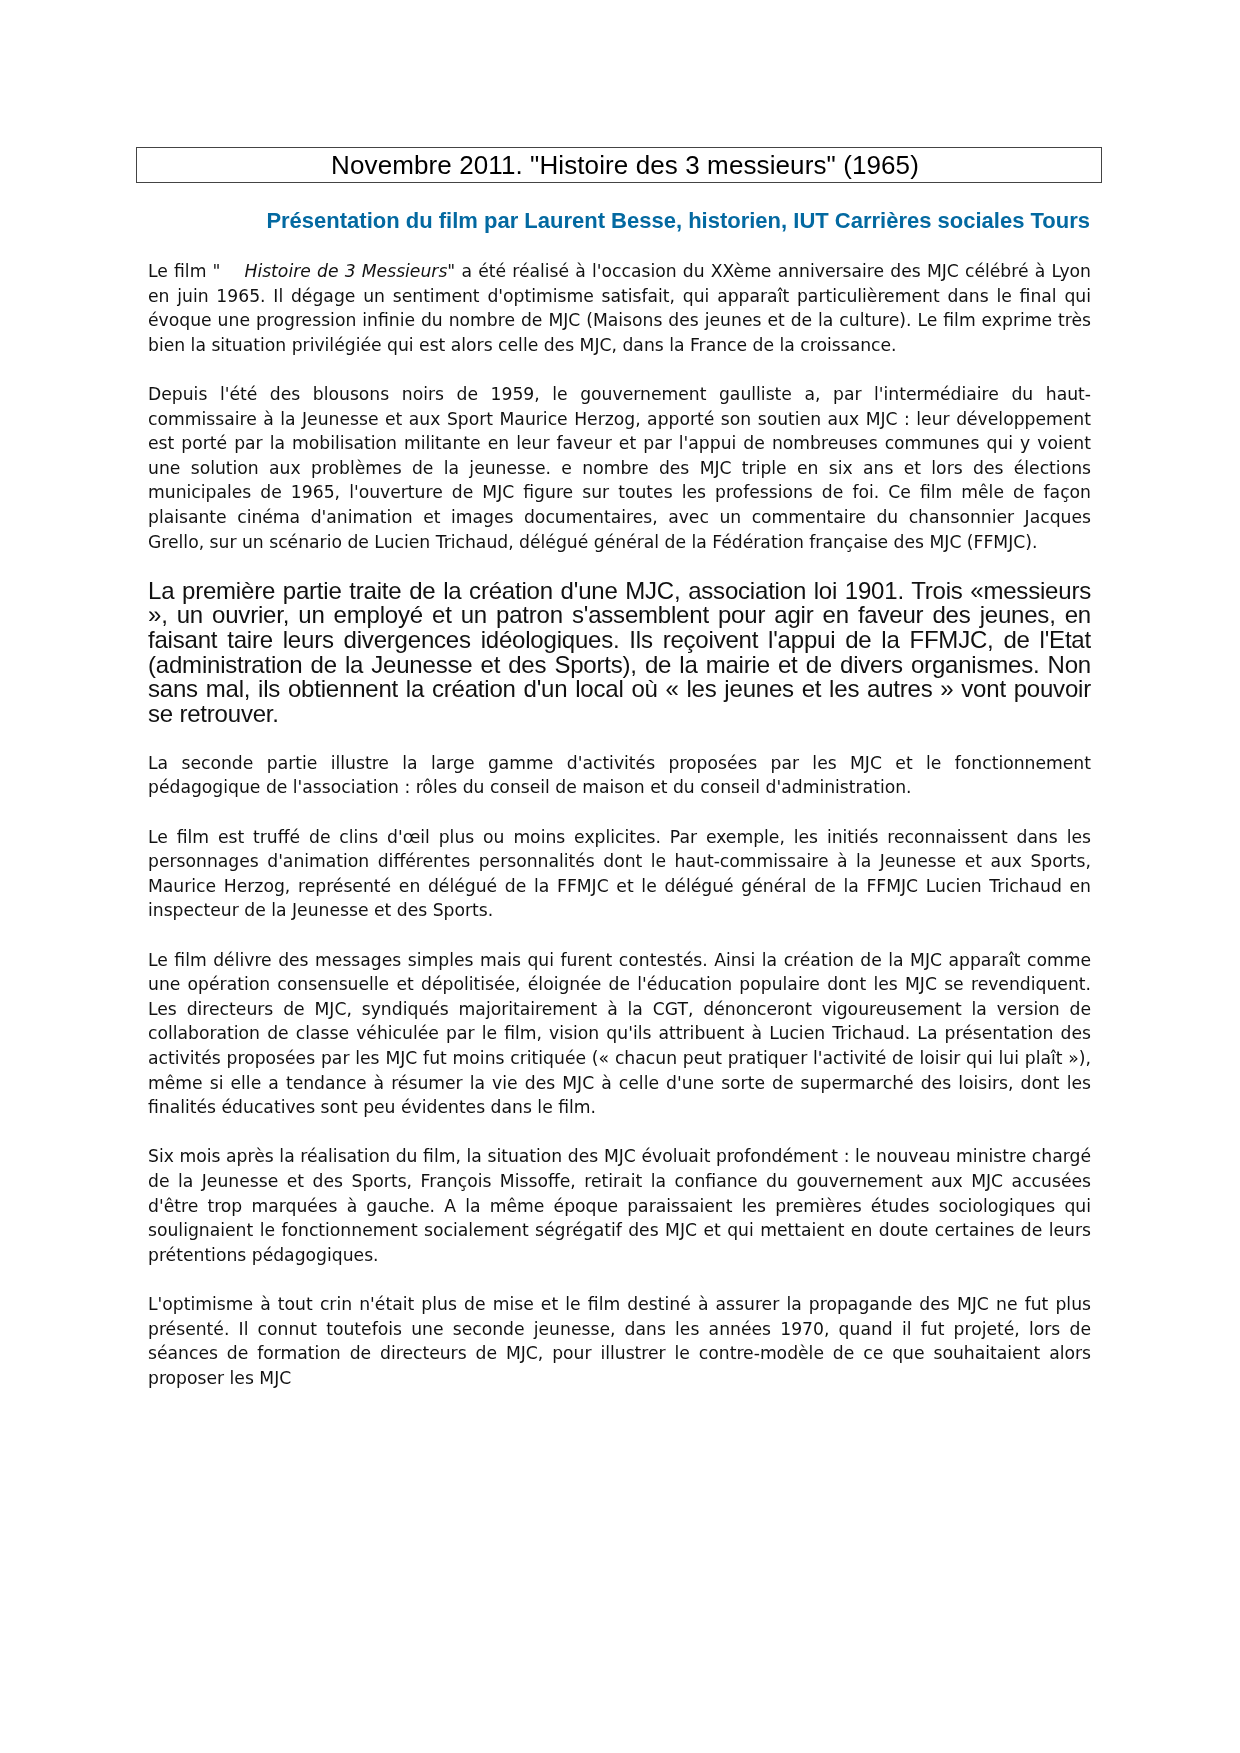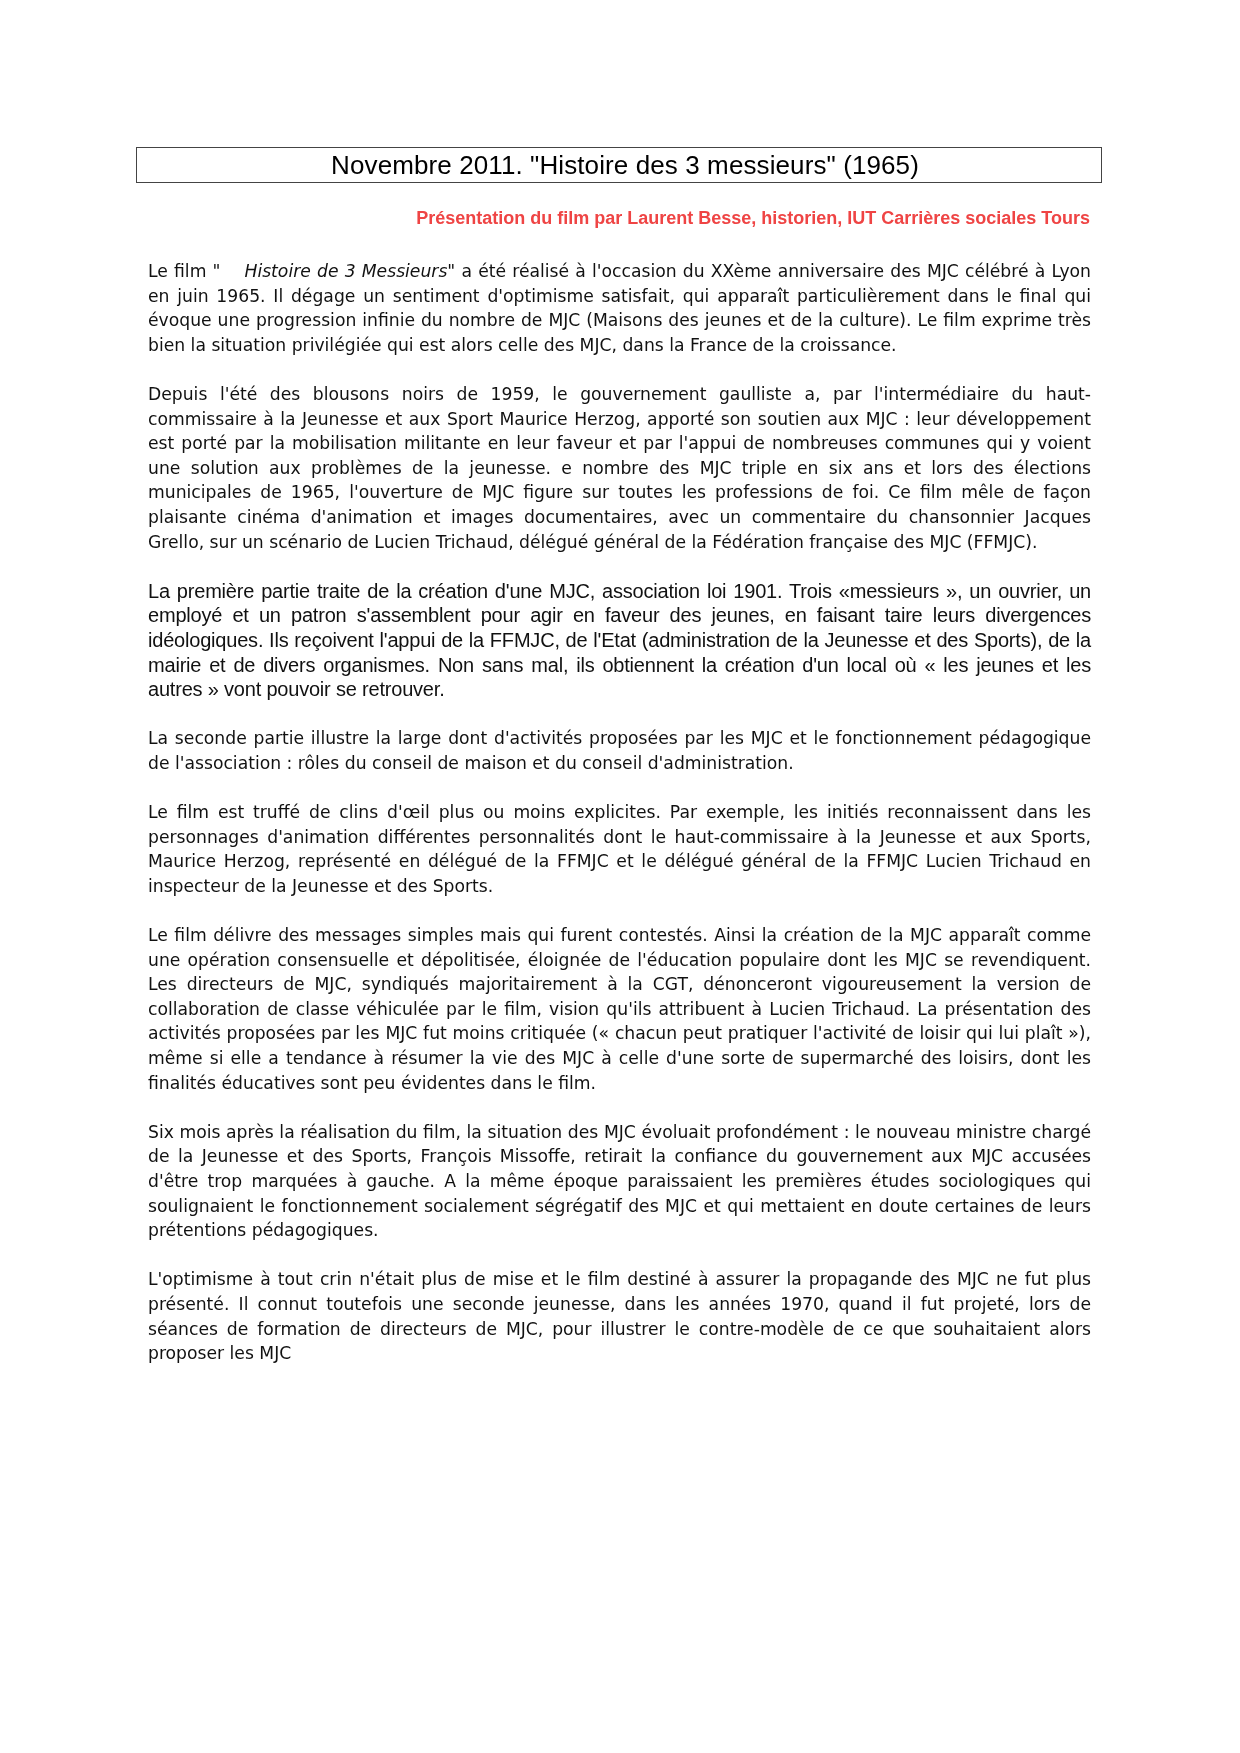--- a/index.html
+++ b/index.html
@@ -9,45 +9,45 @@
     position: absolute; left: 136px; top: 147px; width: 966px; height: 36px;
     border: 1.5px solid #444; box-sizing: border-box;
     display: flex; align-items: center; justify-content: center;
   }
   .title {
     font-family: "Liberation Sans", sans-serif; font-size: 26px; font-weight: normal;
     letter-spacing: 0.1px; color: #000; margin: 0; padding-left: 12px;
   }
   .subtitle {
     position: absolute; right: 150px; top: 208px;
-    font-family: "Liberation Sans", sans-serif; font-weight: bold; font-size: 18px; color: #ef4444;
+    font-family: "Liberation Sans", sans-serif; font-weight: bold; font-size: 22px; color: #0369a1;
     white-space: nowrap;
   }
   .body {
     position: absolute; left: 148px; top: 259px; width: 943px;
     font-family: "DejaVu Sans", sans-serif; font-size: 17.2px; line-height: 24.6px;
     color: #111; text-align: justify;
   }
   .body p { margin: 0 0 24.6px 0; }
-  .body .tight { font-family: "Liberation Sans", sans-serif; font-size: 20px; letter-spacing: -0.2px; }
+  .body .tight { font-family: "Liberation Sans", sans-serif; font-size: 24px; letter-spacing: -0.2px; }
   em { font-style: italic; margin-left: 24px; }
 </style>
 </head>
 <body>
 
 <div class="page">
   <div class="title-box">
     <h1 class="title">Novembre 2011. "Histoire des 3 messieurs"  (1965)</h1>
   </div>
 
   <div class="subtitle">Présentation du film par Laurent Besse, historien, IUT Carrières sociales Tours</div>
 
   <div class="body">
     <p><span>Le film "</span><em>Histoire de 3 Messieurs</em><span>" a été réalisé à l'occasion du XXème anniversaire des MJC célébré à Lyon en juin 1965. Il dégage un sentiment d'optimisme satisfait, qui apparaît particulièrement dans le final qui évoque une progression infinie du nombre de MJC (Maisons des jeunes et de la culture). Le film exprime très bien la situation privilégiée qui est alors celle des MJC, dans la France de la croissance.</span></p>
     <p>Depuis l'été des blousons noirs de 1959, le gouvernement gaulliste a, par l'intermédiaire du haut-commissaire à la Jeunesse et aux Sport Maurice Herzog, apporté son soutien aux MJC : leur développement est porté par la mobilisation militante en leur faveur et par l'appui de nombreuses communes qui y voient une solution aux problèmes de la jeunesse. e nombre des MJC triple en six ans et lors des élections municipales de 1965, l'ouverture de MJC figure sur toutes les professions de foi. Ce film mêle de façon plaisante cinéma d'animation et images documentaires, avec un commentaire du chansonnier Jacques Grello, sur un scénario de Lucien Trichaud, délégué général de la Fédération française des MJC (FFMJC).</p>
     <p class="tight">La première partie traite de la création d'une MJC, association loi 1901. Trois «messieurs », un ouvrier, un employé et un patron s'assemblent pour agir en faveur des jeunes, en faisant taire leurs divergences idéologiques. Ils reçoivent l'appui de la FFMJC, de l'Etat (administration de la Jeunesse et des Sports), de la mairie et de divers organismes.  Non sans mal, ils obtiennent la création d'un local où « les jeunes et les autres » vont pouvoir se retrouver.</p>
-    <p>La seconde partie illustre la large dont d'activités proposées par les MJC et le fonctionnement pédagogique de l'association : rôles du conseil de maison et du conseil d'administration.</p>
+    <p>La seconde partie illustre la large gamme d'activités proposées par les MJC et le fonctionnement pédagogique de l'association : rôles du conseil de maison et du conseil d'administration.</p>
     <p>Le film est truffé de clins d'œil plus ou moins explicites. Par exemple, les initiés reconnaissent dans les personnages d'animation différentes personnalités dont le haut-commissaire à la Jeunesse et aux Sports, Maurice Herzog, représenté en délégué de la FFMJC et le délégué général de la FFMJC Lucien Trichaud en inspecteur de la Jeunesse et des Sports.</p>
     <p>Le film délivre des messages simples mais qui furent contestés. Ainsi la création de la MJC apparaît comme une opération consensuelle et dépolitisée, éloignée de l'éducation populaire dont les MJC se revendiquent. Les directeurs de MJC, syndiqués majoritairement à la CGT, dénonceront vigoureusement la version de collaboration de classe véhiculée par le film, vision qu'ils attribuent à Lucien Trichaud.  La présentation des activités proposées par les MJC fut moins critiquée (« chacun peut pratiquer l'activité de loisir qui lui plaît »), même si elle a tendance à résumer la vie des MJC à  celle d'une sorte de supermarché des loisirs, dont les finalités éducatives sont peu évidentes dans le film.</p>
     <p>Six mois après la réalisation du film, la situation des MJC évoluait profondément : le nouveau ministre chargé de la Jeunesse et des Sports, François Missoffe, retirait la confiance du gouvernement aux MJC accusées d'être trop marquées à gauche. A la même époque paraissaient les premières études sociologiques qui soulignaient le fonctionnement socialement ségrégatif des MJC et qui mettaient en doute certaines de leurs prétentions pédagogiques.</p>
     <p>L'optimisme à tout crin n'était plus de mise et le film destiné à assurer la propagande des MJC ne fut plus présenté. Il connut toutefois une seconde jeunesse, dans les années 1970, quand il fut projeté, lors de séances de formation de directeurs de MJC, pour illustrer le contre-modèle de ce que souhaitaient alors proposer les MJC</p>
   </div>
 </div>
 
 </body></html>

